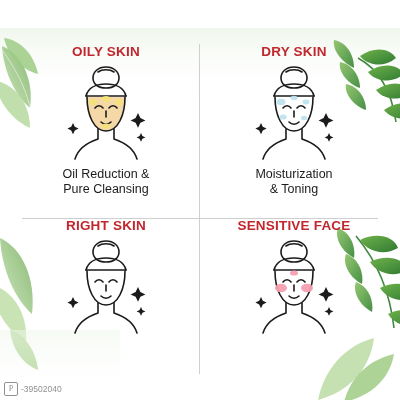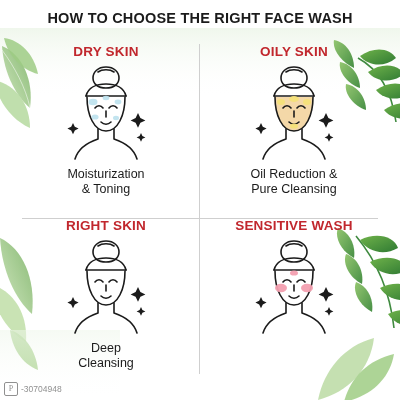--- a/index.html
+++ b/index.html
@@ -210,26 +210,67 @@
 
       <g transform="translate(318,330)">
         <path d="M0,70 C6,40 26,16 56,8 C52,40 30,62 0,70 Z" fill="#bfdda8" opacity="0.9"></path>
         <path d="M26,72 C32,48 50,30 76,24 C72,48 54,66 26,72 Z" fill="#9fcd84" opacity="0.85"></path>
       </g>
 
       <rect x="0" y="330" width="120" height="70" fill="url(#gwash)" opacity="0.6"></rect>
     </svg>
   </div>
 
-  <div class="heading">HOW TO CHOOSE THE RIGHT FACE WASH</div>
 
   <div class="divider-v"></div>
   <div class="divider-h"></div>
 
   <div class="grid">
+
+    <div class="cell">
+      <div class="cell-title">OILY SKIN</div>
+      <div class="face-wrap">
+        <svg width="120" height="104" viewBox="0 0 120 104">
+          <g fill="none" stroke="#1b1b1b" stroke-width="1.6" stroke-linecap="round" stroke-linejoin="round">
+
+            <path d="M60,6 C68,6 73,11 73,17 C73,23 68,27 60,27 C52,27 47,23 47,17 C47,11 52,6 60,6 Z"></path>
+            <path d="M52,11 C56,8 64,8 68,11"></path>
+
+            <path d="M40,35 C42,27 50,23 60,23 C70,23 78,27 80,35"></path>
+            <path d="M40,35 L80,35"></path>
+
+            <path d="M41,36 C41,54 48,70 60,70 C72,70 79,54 79,36" fill="#f4d8a8"></path>
+
+            <path d="M52,68 L52,78 C40,82 32,88 29,98"></path>
+            <path d="M68,68 L68,78 C80,82 88,88 91,98"></path>
+
+            <path d="M49,47 C51,44 55,44 57,47"></path>
+            <path d="M63,47 C65,44 69,44 71,47"></path>
+
+            <path d="M60,50 L60,56"></path>
+            <path d="M55,61 C58,64 62,64 65,61"></path>
+          </g>
+
+          <g fill="#f6e27a" opacity="0.95">
+            <ellipse cx="47" cy="41" rx="4" ry="3"></ellipse>
+            <ellipse cx="73" cy="41" rx="4" ry="3"></ellipse>
+            <ellipse cx="60" cy="38" rx="5" ry="3"></ellipse>
+            <ellipse cx="60" cy="65" rx="4" ry="2.6"></ellipse>
+          </g>
+
+          <g fill="#1b1b1b">
+            <path d="M92,52 l2.4,5 l5,2.4 l-5,2.4 l-2.4,5 l-2.4,-5 l-5,-2.4 l5,-2.4 Z"></path>
+            <path d="M27,62 l1.8,3.8 l3.8,1.8 l-3.8,1.8 l-1.8,3.8 l-1.8,-3.8 l-3.8,-1.8 l3.8,-1.8 Z"></path>
+            <path d="M95,72 l1.4,3 l3,1.4 l-3,1.4 l-1.4,3 l-1.4,-3 l-3,-1.4 l3,-1.4 Z"></path>
+          </g>
+        </svg>
+      </div>
+      <div class="cell-caption">Oil Reduction &amp;
+Pure Cleansing</div>
+    </div>
 
     <div class="cell">
       <div class="cell-title">DRY SKIN</div>
       <div class="face-wrap">
         <svg width="120" height="104" viewBox="0 0 120 104">
           <g fill="none" stroke="#1b1b1b" stroke-width="1.6" stroke-linecap="round" stroke-linejoin="round">
             <path d="M60,6 C68,6 73,11 73,17 C73,23 68,27 60,27 C52,27 47,23 47,17 C47,11 52,6 60,6 Z"></path>
             <path d="M52,11 C56,8 64,8 68,11"></path>
             <path d="M40,35 C42,27 50,23 60,23 C70,23 78,27 80,35"></path>
             <path d="M40,35 L80,35"></path>
@@ -254,62 +295,20 @@
             <path d="M27,62 l1.8,3.8 l3.8,1.8 l-3.8,1.8 l-1.8,3.8 l-1.8,-3.8 l-3.8,-1.8 l3.8,-1.8 Z"></path>
             <path d="M95,72 l1.4,3 l3,1.4 l-3,1.4 l-1.4,3 l-1.4,-3 l-3,-1.4 l3,-1.4 Z"></path>
           </g>
         </svg>
       </div>
       <div class="cell-caption">Moisturization
 &amp; Toning</div>
     </div>
 
     <div class="cell">
-      <div class="cell-title">OILY SKIN</div>
-      <div class="face-wrap">
-        <svg width="120" height="104" viewBox="0 0 120 104">
-          <g fill="none" stroke="#1b1b1b" stroke-width="1.6" stroke-linecap="round" stroke-linejoin="round">
-
-            <path d="M60,6 C68,6 73,11 73,17 C73,23 68,27 60,27 C52,27 47,23 47,17 C47,11 52,6 60,6 Z"></path>
-            <path d="M52,11 C56,8 64,8 68,11"></path>
-
-            <path d="M40,35 C42,27 50,23 60,23 C70,23 78,27 80,35"></path>
-            <path d="M40,35 L80,35"></path>
-
-            <path d="M41,36 C41,54 48,70 60,70 C72,70 79,54 79,36" fill="#f4d8a8"></path>
-
-            <path d="M52,68 L52,78 C40,82 32,88 29,98"></path>
-            <path d="M68,68 L68,78 C80,82 88,88 91,98"></path>
-
-            <path d="M49,47 C51,44 55,44 57,47"></path>
-            <path d="M63,47 C65,44 69,44 71,47"></path>
-
-            <path d="M60,50 L60,56"></path>
-            <path d="M55,61 C58,64 62,64 65,61"></path>
-          </g>
-
-          <g fill="#f6e27a" opacity="0.95">
-            <ellipse cx="47" cy="41" rx="4" ry="3"></ellipse>
-            <ellipse cx="73" cy="41" rx="4" ry="3"></ellipse>
-            <ellipse cx="60" cy="38" rx="5" ry="3"></ellipse>
-            <ellipse cx="60" cy="65" rx="4" ry="2.6"></ellipse>
-          </g>
-
-          <g fill="#1b1b1b">
-            <path d="M92,52 l2.4,5 l5,2.4 l-5,2.4 l-2.4,5 l-2.4,-5 l-5,-2.4 l5,-2.4 Z"></path>
-            <path d="M27,62 l1.8,3.8 l3.8,1.8 l-3.8,1.8 l-1.8,3.8 l-1.8,-3.8 l-3.8,-1.8 l3.8,-1.8 Z"></path>
-            <path d="M95,72 l1.4,3 l3,1.4 l-3,1.4 l-1.4,3 l-1.4,-3 l-3,-1.4 l3,-1.4 Z"></path>
-          </g>
-        </svg>
-      </div>
-      <div class="cell-caption">Oil Reduction &amp;
-Pure Cleansing</div>
-    </div>
-
-    <div class="cell">
       <div class="cell-title">RIGHT SKIN</div>
       <div class="face-wrap">
         <svg width="120" height="104" viewBox="0 0 120 104">
           <g fill="none" stroke="#1b1b1b" stroke-width="1.6" stroke-linecap="round" stroke-linejoin="round">
             <path d="M60,6 C68,6 73,11 73,17 C73,23 68,27 60,27 C52,27 47,23 47,17 C47,11 52,6 60,6 Z"></path>
             <path d="M52,11 C56,8 64,8 68,11"></path>
             <path d="M40,35 C42,27 50,23 60,23 C70,23 78,27 80,35"></path>
             <path d="M40,35 L80,35"></path>
             <path d="M41,36 C41,54 48,70 60,70 C72,70 79,54 79,36"></path>
             <path d="M52,68 L52,78 C40,82 32,88 29,98"></path>
@@ -319,26 +318,24 @@
             <path d="M60,50 L60,56"></path>
             <path d="M55,61 C58,64 62,64 65,61"></path>
           </g>
           <g fill="#1b1b1b">
             <path d="M92,52 l2.4,5 l5,2.4 l-5,2.4 l-2.4,5 l-2.4,-5 l-5,-2.4 l5,-2.4 Z"></path>
             <path d="M27,62 l1.8,3.8 l3.8,1.8 l-3.8,1.8 l-1.8,3.8 l-1.8,-3.8 l-3.8,-1.8 l3.8,-1.8 Z"></path>
             <path d="M95,72 l1.4,3 l3,1.4 l-3,1.4 l-1.4,3 l-1.4,-3 l-3,-1.4 l3,-1.4 Z"></path>
           </g>
         </svg>
       </div>
-      <div class="cell-caption">Deep
-Cleansing</div>
     </div>
 
     <div class="cell">
-      <div class="cell-title">SENSITIVE WASH</div>
+      <div class="cell-title">SENSITIVE FACE</div>
       <div class="face-wrap">
         <svg width="120" height="104" viewBox="0 0 120 104">
           <g fill="none" stroke="#1b1b1b" stroke-width="1.6" stroke-linecap="round" stroke-linejoin="round">
             <path d="M60,6 C68,6 73,11 73,17 C73,23 68,27 60,27 C52,27 47,23 47,17 C47,11 52,6 60,6 Z"></path>
             <path d="M52,11 C56,8 64,8 68,11"></path>
             <path d="M40,35 C42,27 50,23 60,23 C70,23 78,27 80,35"></path>
             <path d="M40,35 L80,35"></path>
             <path d="M41,36 C41,54 48,70 60,70 C72,70 79,54 79,36"></path>
             <path d="M52,68 L52,78 C40,82 32,88 29,98"></path>
             <path d="M68,68 L68,78 C80,82 88,88 91,98"></path>
@@ -359,16 +356,16 @@
             <path d="M95,72 l1.4,3 l3,1.4 l-3,1.4 l-1.4,3 l-1.4,-3 l-3,-1.4 l3,-1.4 Z"></path>
           </g>
         </svg>
       </div>
     </div>
 
   </div>
 
   <div class="watermark">
     <div class="wm-badge">P</div>
-    <div class="wm-text">-30704948</div>
+    <div class="wm-text">-39502040</div>
   </div>
 
 </div>
 
 </body></html>

